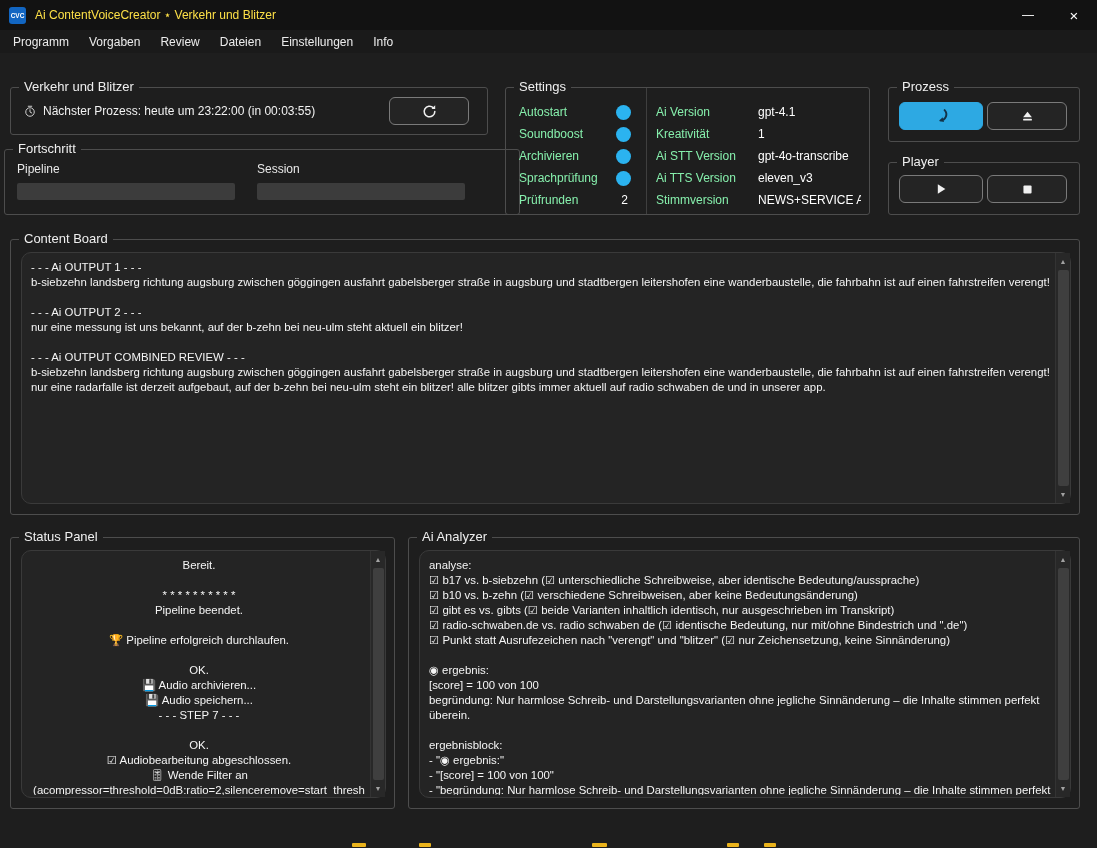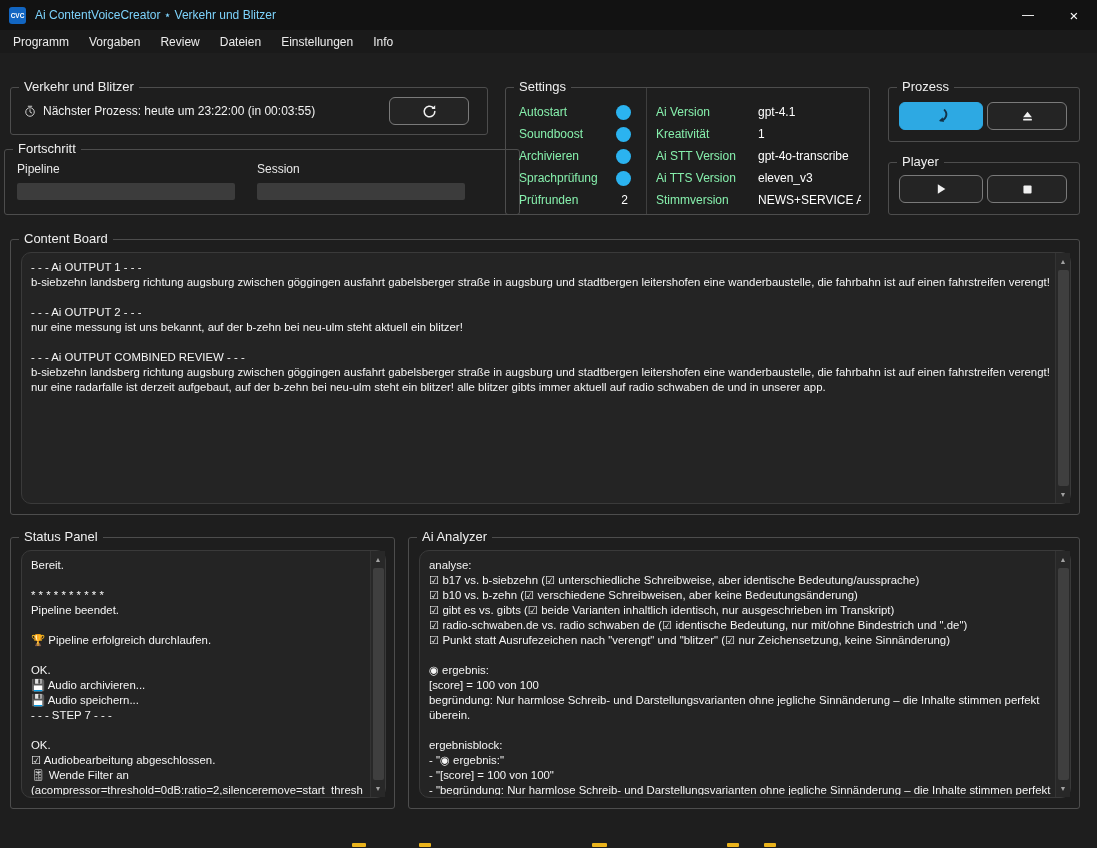--- a/index.html
+++ b/index.html
@@ -3,41 +3,41 @@
 <meta charset="utf-8">
 <style>
   * { margin:0; padding:0; box-sizing:border-box; }
   html,body { background:#000; }
   body { width:1097px; height:848px; font-family:"Liberation Sans","DejaVu Sans",sans-serif; }
   .window { position:relative; width:1097px; height:848px; background:#1e1e1e; color:#f2f2f2; overflow:hidden; }
 
   
   .titlebar { position:absolute; top:0; left:0; right:0; height:30px; background:#121212; display:flex; align-items:center; }
   .app-icon { width:17px; height:17px; background:#1266c2; border-radius:3px; margin-left:9px; display:flex; align-items:center; justify-content:center; font-size:6.5px; font-weight:bold; color:#fff; flex:0 0 auto; }
-  .title-text { margin-left:9px; font-size:12px; color:#7dd3fc; white-space:nowrap; }
+  .title-text { margin-left:9px; font-size:12px; color:#fde047; white-space:nowrap; }
   .win-controls { margin-left:auto; display:flex; height:100%; }
   .win-btn { width:46px; height:100%; display:flex; align-items:center; justify-content:center; color:#fff; cursor:default; }
   .win-btn.min span { font-size:12px; }
   .win-btn.close span { font-size:15px; }
 
   
   .menubar { position:absolute; top:30px; left:0; right:0; height:23px; background:#1a1a1a; display:flex; align-items:center; padding-left:3px; }
   .menu-item { padding:2px 10px; font-size:12px; color:#ececec; white-space:nowrap; }
 
   
   .group { position:absolute; border:1px solid #4d4d4d; border-radius:3px;margin-top:12px; }
   .group-title { position:absolute; top:-9px; left:8px; background:#1e1e1e; padding:0 5px; font-size:13px; color:#efefef; white-space:nowrap; }
 
   #g-verkehr   { left:10px;  top:75px;  width:478px; height:48px; }
   #g-fortschritt{ left:4px; top:137px; width:516px; height:66px; }
   #g-settings  { left:505px; top:75px;  width:365px; height:128px; }
   #g-prozess   { left:888px; top:75px;  width:192px; height:55px; }
   #g-player    { left:888px; top:150px; width:192px; height:53px; }
   #g-content   { left:10px;  top:227px; width:1070px; height:276px; }
-  #g-status    { left:10px;  top:525px; width:385px; height:272px; }
+  #g-status    { left:10px;  top:525px; width:385px; height:272px;text-align:center; }
   #g-analyzer  { left:408px; top:525px; width:672px; height:272px; }
 
   
   .next-row { position:absolute; left:13px; top:0; bottom:0; display:flex; align-items:center; gap:7px; font-size:12px; }
   .btn { position:absolute; background:#242424; border:1px solid #7a7a7a; border-radius:6px; display:flex; align-items:center; justify-content:center; cursor:default; }
   #btn-reload { right:18px; top:9px; width:80px; height:28px; }
 
   
   .pb-label { position:absolute; font-size:12px; color:#e8e8e8; }
   #lbl-pipeline { left:12px; top:12px; }

